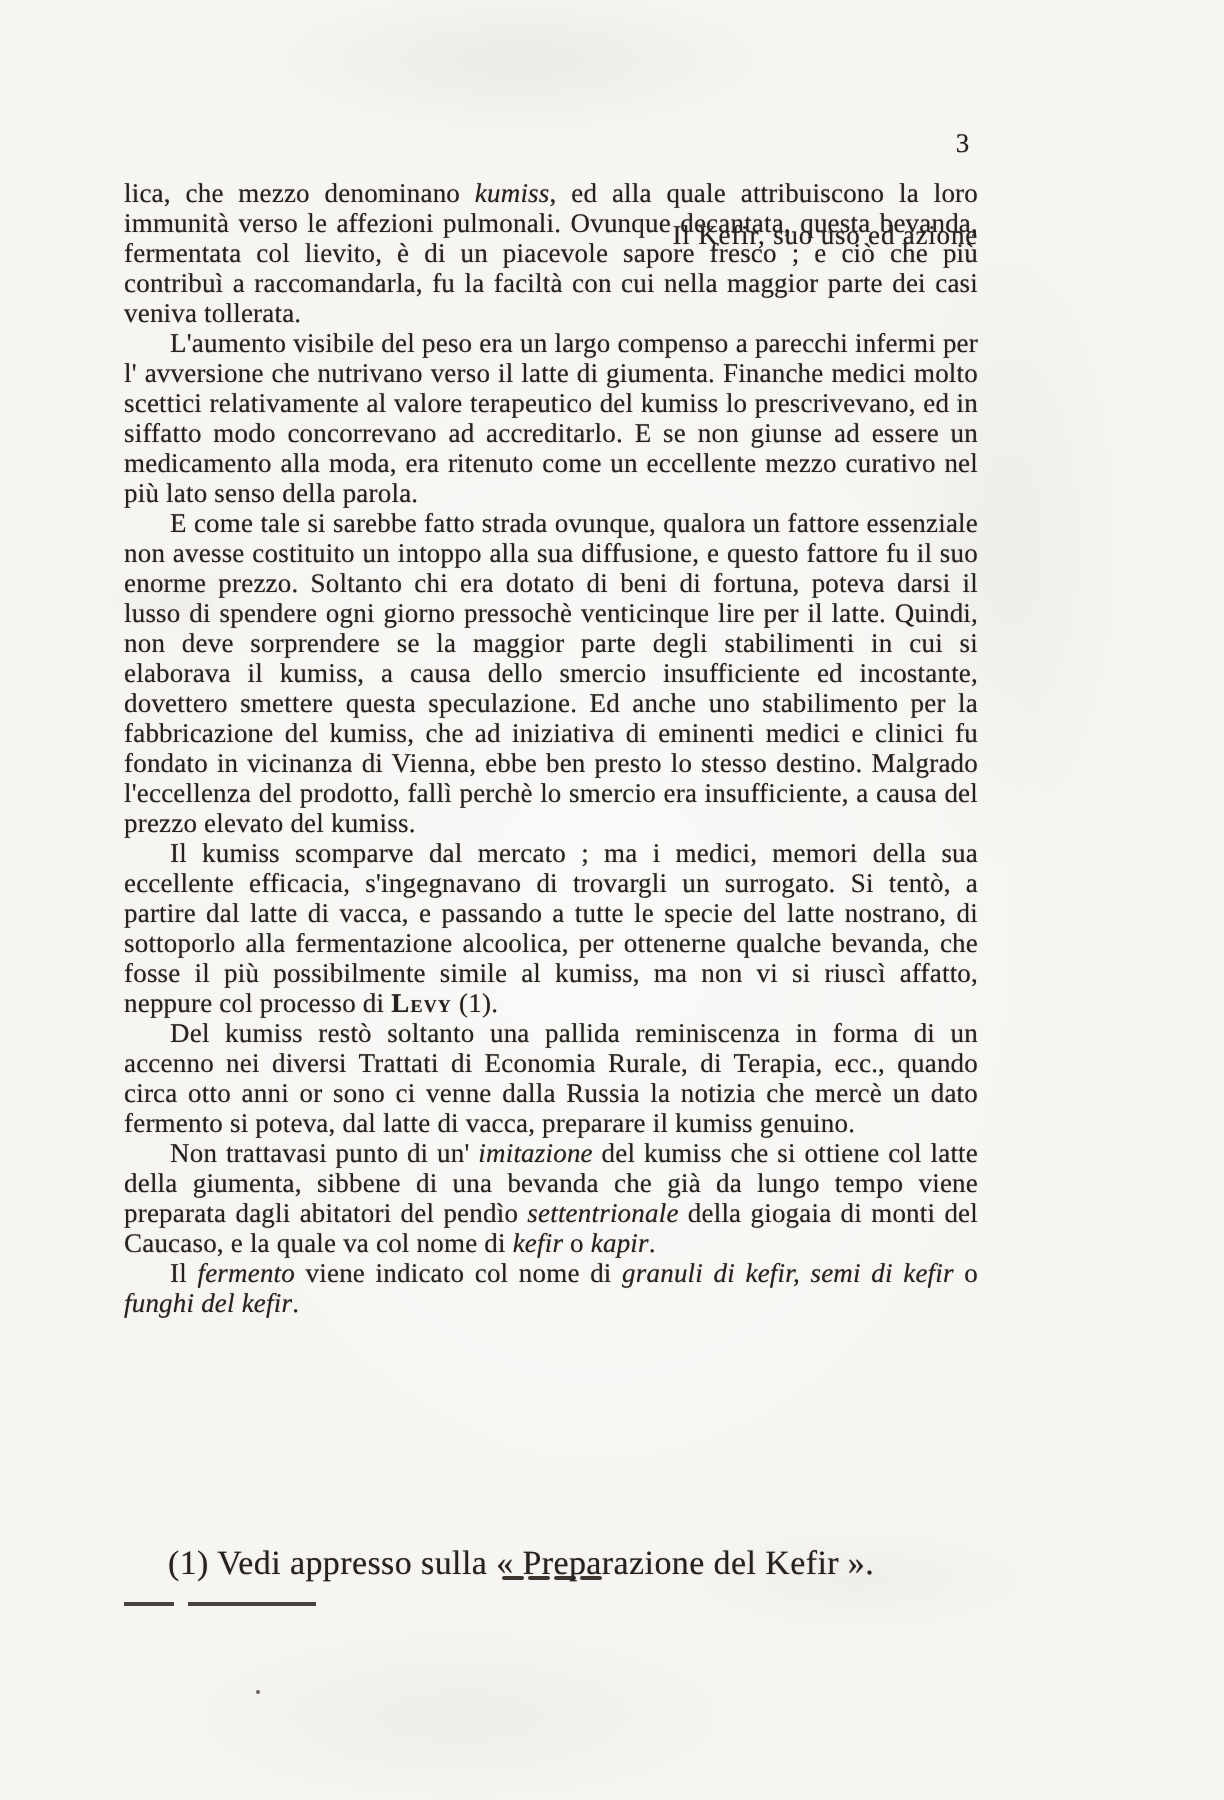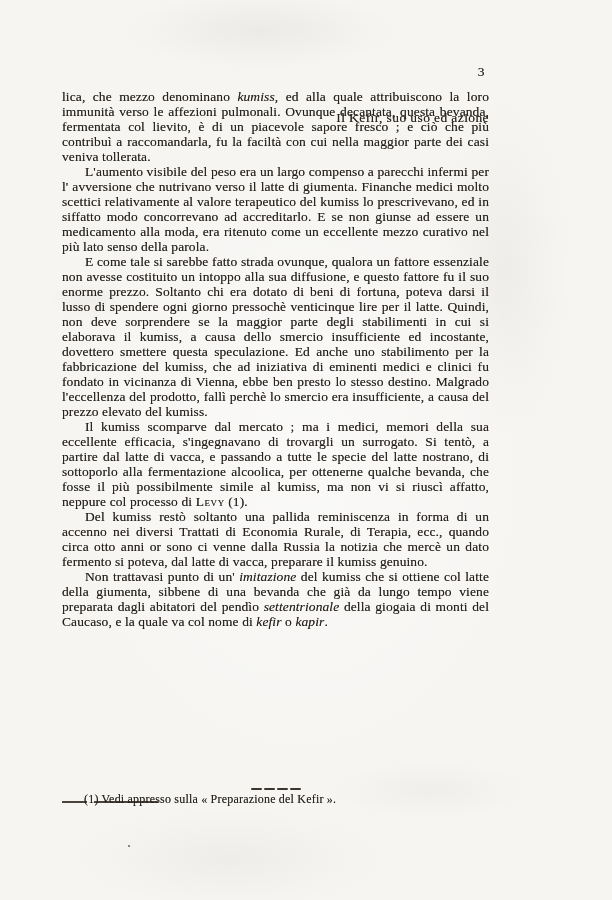--- a/index.html
+++ b/index.html
@@ -33,33 +33,33 @@
   .page-number { position: absolute; right: 4px; top: 0; }
   .body {
     position: absolute; left: 62px; top: 89px; width: 427px;
     font-size: 13.5px; line-height: 15px;
     text-align: justify; letter-spacing: 0.1px;
     text-shadow: 0 0 0.5px rgba(40,34,28,0.55);
   }
   p.para { margin: 0; }
   p.para.indent { text-indent: 23px; }
   .it { font-style: italic; }
-  .sc { font-variant: small-caps; letter-spacing: 0.6px; }
+  .sc { font-variant: small-caps; letter-spacing: 0.6px; font-weight: bold; }
   .end-ornament {
     position: absolute; left: 62px; top: 788px; width: 427px;
     display: flex; justify-content: center; gap: 2px;
   }
   .end-ornament i { display: block; width: 11px; height: 2px; background: #3c352e; border-radius: 1px; }
   .footnote-sep { position: absolute; left: 62px; top: 801px; display: flex; gap: 7px; }
   .footnote-sep i { display: block; height: 1.5px; background: #4a433b; }
   .footnote-sep i:nth-child(1) { width: 25px; }
   .footnote-sep i:nth-child(2) { width: 64px; }
   .footnote {
-    position: absolute; left: 84px; top: 792px; width: 405px;
-    font-size: 12px; letter-spacing: 0.2px;
+    position: absolute; left: 84px; top: 772px; width: 405px;
+    font-size: 17px; letter-spacing: 0.2px;
     text-shadow: 0 0 0.5px rgba(40,34,28,0.5);
   }
   .speck { position: absolute; left: 128px; top: 845px; width: 2px; height: 2px; background: #6a625a; border-radius: 50%; }
 </style>
 </head>
 <body>
 
 <div class="page">
   <div class="texture"></div>
 
@@ -68,20 +68,21 @@
     <span class="page-number">3</span>
   </div>
 
   <div class="body">
       <p class="para"><span>lica, che mezzo denominano </span><span class="it">kumiss</span><span>, ed alla quale attribuiscono la loro immunità verso le affezioni pulmonali. Ovunque decantata, questa bevanda, fermentata col lievito, è di un piacevole sapore fresco ; e ciò che più contribuì a raccomandarla, fu la faciltà con cui nella maggior parte dei casi veniva tollerata.</span></p>
       <p class="para indent"><span>L'aumento visibile del peso era un largo compenso a parecchi infermi per l' avversione che nutrivano verso il latte di giumenta. Finanche medici molto scettici relativamente al valore terapeutico del kumiss lo prescrivevano, ed in siffatto modo concorrevano ad accreditarlo. E se non giunse ad essere un medicamento alla moda, era ritenuto come un eccellente mezzo curativo nel più lato senso della parola.</span></p>
       <p class="para indent"><span>E come tale si sarebbe fatto strada ovunque, qualora un fattore essenziale non avesse costituito un intoppo alla sua diffusione, e questo fattore fu il suo enorme prezzo. Soltanto chi era dotato di beni di fortuna, poteva darsi il lusso di spendere ogni giorno pressochè venticinque lire per il latte. Quindi, non deve sorprendere se la maggior parte degli stabilimenti in cui si elaborava il kumiss, a causa dello smercio insufficiente ed incostante, dovettero smettere questa speculazione. Ed anche uno stabilimento per la fabbricazione del kumiss, che ad iniziativa di eminenti medici e clinici fu fondato in vicinanza di Vienna, ebbe ben presto lo stesso destino. Malgrado l'eccellenza del prodotto, fallì perchè lo smercio era insufficiente, a causa del prezzo elevato del kumiss.</span></p>
       <p class="para indent"><span>Il kumiss scomparve dal mercato ; ma i medici, memori della sua eccellente efficacia, s'ingegnavano di trovargli un surrogato. Si tentò, a partire dal latte di vacca, e passando a tutte le specie del latte nostrano, di sottoporlo alla fermentazione alcoolica, per ottenerne qualche bevanda, che fosse il più possibilmente simile al kumiss, ma non vi si riuscì affatto, neppure col processo di </span><span class="sc">Levy</span><span> (1).</span></p>
       <p class="para indent"><span>Del kumiss restò soltanto una pallida reminiscenza in forma di un accenno nei diversi Trattati di Economia Rurale, di Terapia, ecc., quando circa otto anni or sono ci venne dalla Russia la notizia che mercè un dato fermento si poteva, dal latte di vacca, preparare il kumiss genuino.</span></p>
       <p class="para indent"><span>Non trattavasi punto di un' </span><span class="it">imitazione</span><span> del kumiss che si ottiene col latte della giumenta, sibbene di una bevanda che già da lungo tempo viene preparata dagli abitatori del pendìo </span><span class="it">settentrionale</span><span> della giogaia di monti del Caucaso, e la quale va col nome di </span><span class="it">kefir</span><span> o </span><span class="it">kapir</span><span>.</span></p>
+      <p class="para indent"><span>Il </span><span class="it">fermento</span><span> viene indicato col nome di </span><span class="it">granuli di kefir, semi di kefir</span><span> o </span><span class="it">funghi del kefir</span><span>.</span></p>
     </div>
 
   <div class="end-ornament">
     <i></i>
       <i></i>
       <i></i>
       <i></i>
   </div>
 
   <div class="footnote-sep">

